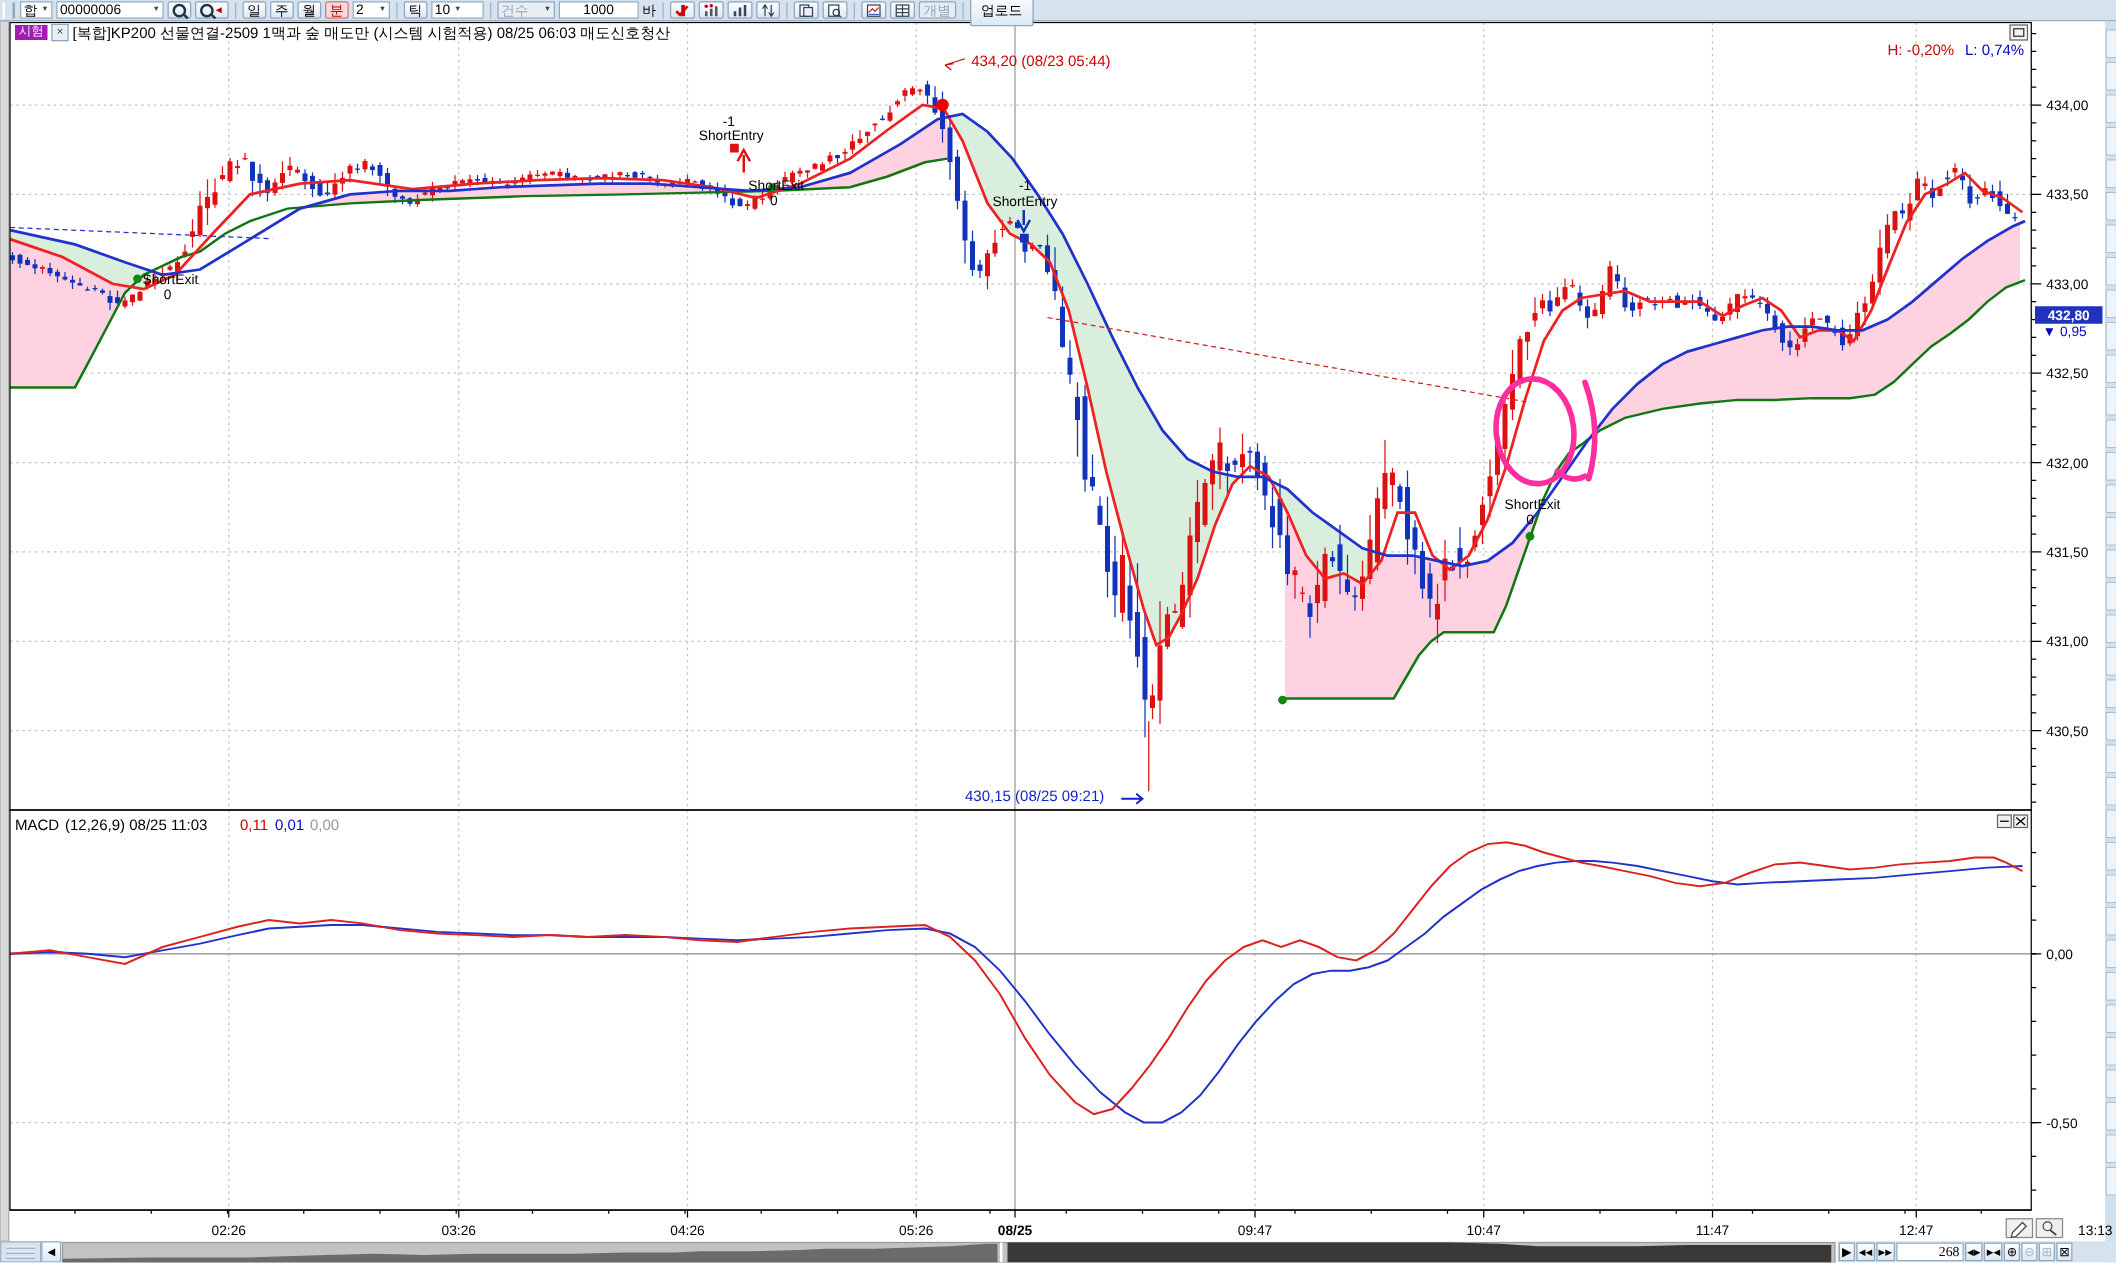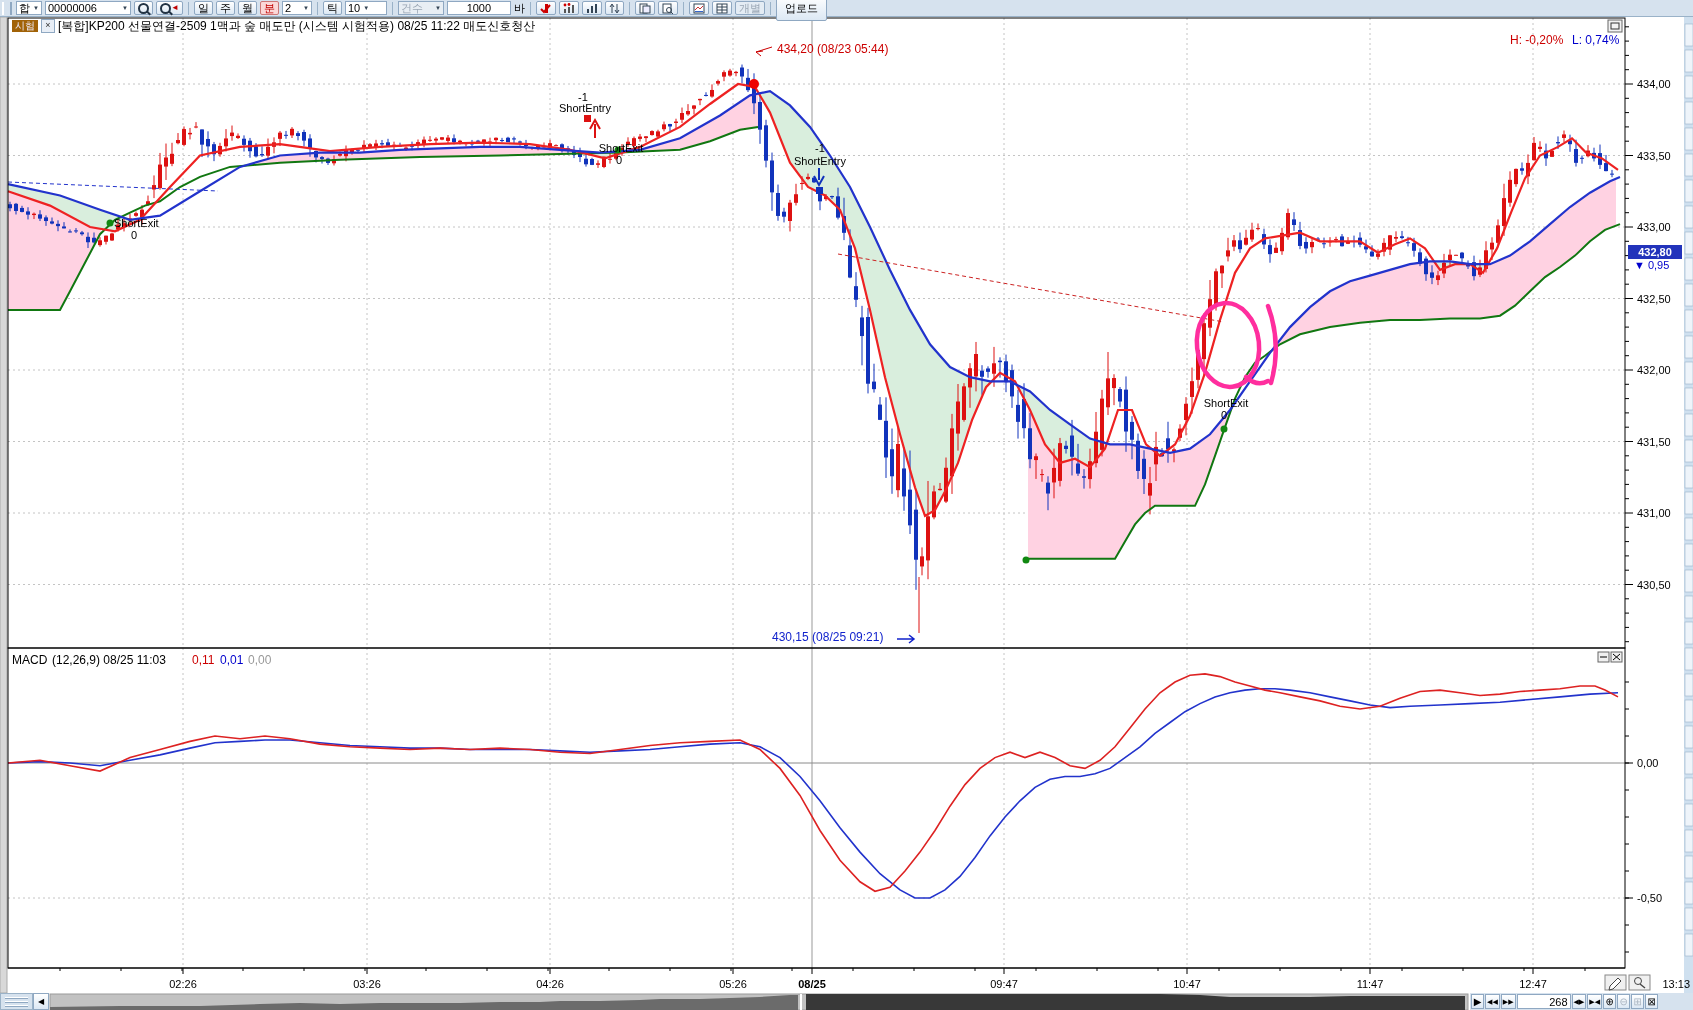--- a/index.html
+++ b/index.html
@@ -12,28 +12,28 @@
   .tb-btn.active-period{background:#fbd7d7;color:#c00000;border-color:#cc7777}
   .tb-combo{background:#fff;border:1px solid #8fa8c2;height:14px;display:inline-flex;align-items:center;font-size:11px;padding:0 2px;gap:3px;box-sizing:border-box}
   .tb-combo.dis{background:#e8eef4;color:#9aa6b4}
   .caret{font-size:6px;color:#345}
   .tb-sep{width:1px;height:13px;background:#9ab2c8;margin:0 2px}
   .num{text-align:right}
   .mag{width:7px;height:7px;border:2px solid #234;border-radius:50%;position:relative;display:inline-block}
   .mag:after{content:"";position:absolute;width:5px;height:2px;background:#234;transform:rotate(45deg);right:-4px;bottom:-2px}
   .redmark{color:#c00000;font-size:8px;line-height:6px}
   .title-row{position:absolute;left:12px;top:19px;height:14px;display:flex;align-items:center;gap:3px;z-index:5;background:transparent}
-  .badge{background:#a16207;color:#eef;font-size:10px;padding:0 3px;height:12px;line-height:12px}
+  .badge{background:#a21caf;color:#eef;font-size:10px;padding:0 3px;height:12px;line-height:12px}
   .xbtn{width:12px;height:12px;border:1px solid #8fa8c2;background:#e8eef6;font-size:9px;line-height:10px;text-align:center;color:#333}
   .chart-title{font-size:12px;color:#000;white-space:nowrap}
   .navrow{position:absolute;left:1470px;top:993px;width:223px;height:17px;background:#d6e2ee;display:flex;align-items:center;gap:1px;z-index:5;box-sizing:border-box;padding:0 1px}
   .nv{height:15px;min-width:13px;display:inline-flex;align-items:center;justify-content:center;background:linear-gradient(#fff,#dce8f4);border:1px solid #8fa8c2;font-size:7px;padding:0 1px;box-sizing:border-box}
   .nv.dis{color:#aab4c0}
   .nv.sym{font-size:10px}
-  .nav-input{width:48px;height:13px;border:1px solid #8fa8c2;font-size:11px;text-align:right;padding:0 2px;font-family:Liberation Sans, sans-serif}
+  .nav-input{width:48px;height:13px;border:1px solid #8fa8c2;font-size:11px;text-align:right;padding:0 2px;font-family:Liberation Serif, serif}
   .blgrip{position:absolute;left:0;top:993px;width:33px;height:17px;background:#d6e2ee;border:1px solid #9ab2c8;box-sizing:border-box;display:flex;flex-direction:column;justify-content:center;gap:2px;padding:0 4px;z-index:5}
   .blgrip i{display:block;height:1px;background:#8fa8c2;border-top:1px solid #fff}
   .blarrow{position:absolute;left:33px;top:993px;width:16px;height:17px;z-index:5;display:flex;align-items:center;justify-content:center;background:linear-gradient(#fff,#dce8f4);border:1px solid #8fa8c2;font-size:8px;box-sizing:border-box}
   .ic{display:inline-flex}
 </style>
 </head>
 <body>
 
 <svg id="chart-svg" style="position:absolute;left:0;top:0;z-index:1" width="1693" height="1010" viewBox="0 0 1693 1010">
     <rect x="0" y="17" width="1693" height="993" fill="#ffffff"></rect>
@@ -969,21 +969,21 @@
     </div>
   <div class="tb-sep"></div>
   <div class="tb-btn" style="padding:12px 8px">
       <span>업로드</span>
     </div>
 </div>
 
 <div class="title-row">
   <span class="badge">시험</span>
   <span class="xbtn">×</span>
-  <span class="chart-title">[복합]KP200 선물연결-2509 1맥과 숲 매도만 (시스템 시험적용) 08/25 11:22 매도신호청산</span>
+  <span class="chart-title">[복합]KP200 선물연결-2509 1맥과 숲 매도만 (시스템 시험적용) 08/25 06:03 매도신호청산</span>
 </div>
 
 <div class="blgrip">
     <i></i>
     <i></i>
     <i></i>
   </div>
 <div class="blarrow">◀</div>
 
 <div class="navrow">

